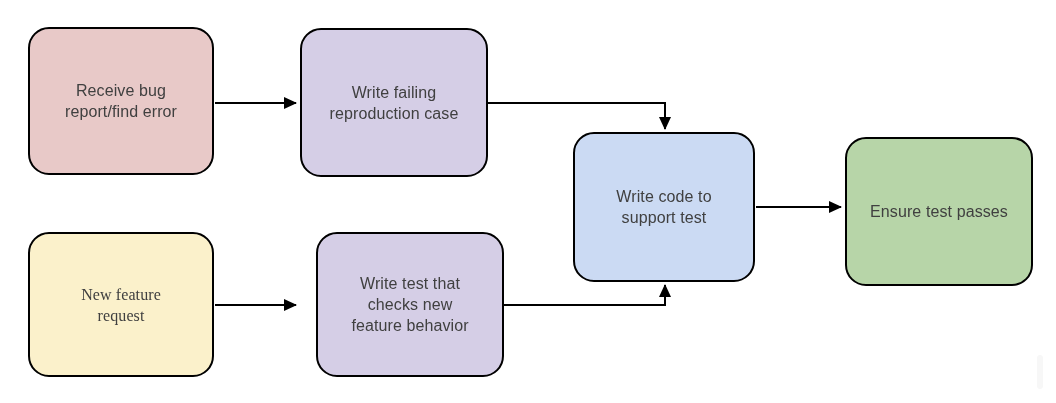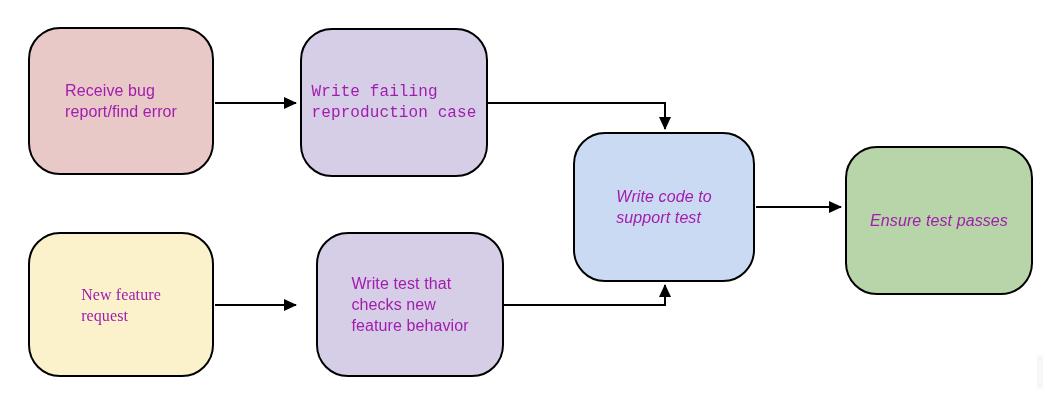--- a/index.html
+++ b/index.html
@@ -12,40 +12,40 @@
     width: 1056px;
     height: 403px;
     background: #ffffff;
     overflow: hidden;
     font-family: "Liberation Sans", "DejaVu Sans", sans-serif;
   }
   .node {
     position: absolute;
     box-sizing: border-box;
     border: 2px solid #000000;
-    border-radius: 32px;
+    border-radius: 21px;
     display: flex;
     align-items: center;
     justify-content: center;
-    text-align: left;
-    color: #a21caf;
+    text-align: center;
+    color: #404040;
     font-size: 16px;
     line-height: 21px;
     letter-spacing: 0.1px;
   }
   .node .label {
     white-space: pre-line;
     padding: 4px 8px;
   }
   .node-bug     { left: 28px;  top: 27px;  width: 186px; height: 148px; }
   .node-repro   { left: 300px; top: 28px;  width: 188px; height: 149px; }
   .node-feature { left: 28px;  top: 232px; width: 186px; height: 145px; }
   .node-test    { left: 316px; top: 232px; width: 188px; height: 145px; }
   .node-code    { left: 573px; top: 132px; width: 182px; height: 150px; }
-  .node-pass    { left: 845px; top: 146px; width: 188px; height: 149px; font-style: italic; }
+  .node-pass    { left: 845px; top: 137px; width: 188px; height: 149px; }
   .edges-layer {
     position: absolute;
     left: 0; top: 0;
     width: 1056px;
     height: 403px;
     pointer-events: none;
   }
   .edge {
     fill: none;
     stroke: #000000;
@@ -78,37 +78,37 @@
     <path class="edge" d="M215,305 L296,305" marker-end="url(#arrowhead)"></path>
     <path class="edge" d="M488,305 L665,305 L665,285" marker-end="url(#arrowhead)"></path>
     <path class="edge" d="M756,207 L841,207" marker-end="url(#arrowhead)"></path>
   </svg>
 
   <div class="node node-bug" style="background-color: rgb(232, 201, 200);">
     <div class="label">Receive bug
 report/find error</div>
   </div>
 
-  <div class="node node-repro" style="background-color: rgb(213, 206, 230); font-family: Liberation Mono, monospace;">
+  <div class="node node-repro" style="background-color: rgb(213, 206, 230);">
     <div class="label">Write failing
 reproduction case</div>
   </div>
 
   <div class="node node-feature" style="background-color: rgb(251, 241, 203); font-family: Liberation Serif, serif;">
     <div class="label">New feature
 request</div>
   </div>
 
   <div class="node node-test" style="background-color: rgb(213, 206, 230);">
     <div class="label">Write test that
 checks new
 feature behavior</div>
   </div>
 
-  <div class="node node-code" style="background-color: rgb(203, 218, 243); font-style: italic;">
+  <div class="node node-code" style="background-color: rgb(203, 218, 243);">
     <div class="label">Write code to
 support test</div>
   </div>
 
   <div class="node node-pass" style="background-color: rgb(183, 213, 168);">
     <div class="label">Ensure test passes</div>
   </div>
 
   <div class="scrollbar-thumb"></div>
 

